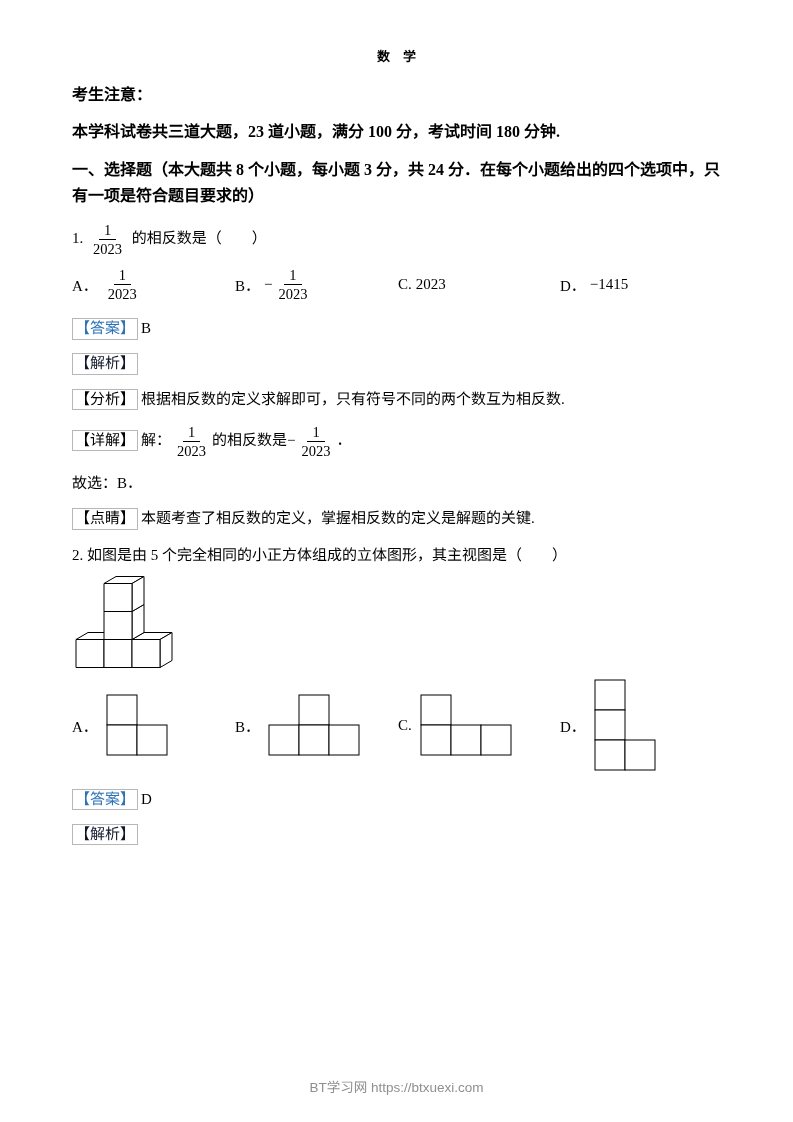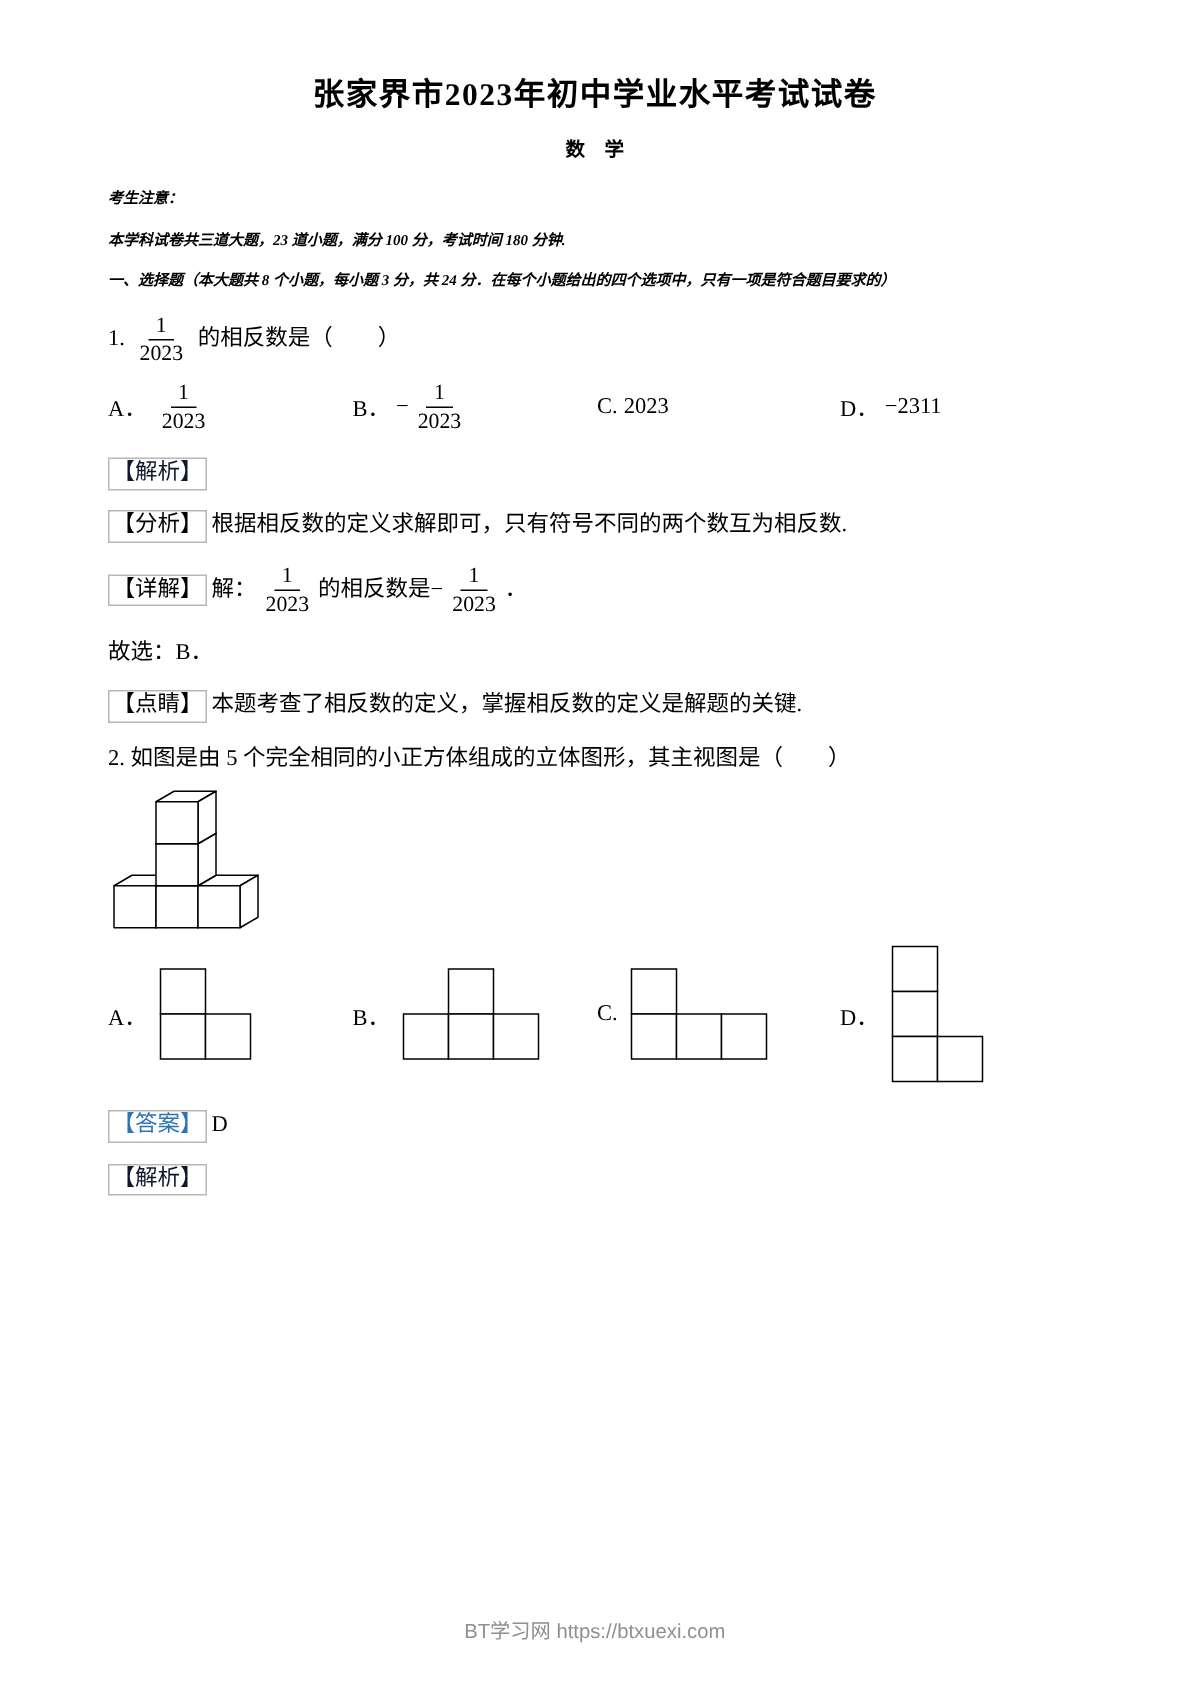--- a/index.html
+++ b/index.html
@@ -4,21 +4,21 @@
 <style>
   * { margin:0; padding:0; box-sizing:border-box; }
   html,body { background:#ffffff; }
   body { font-family:"Liberation Serif","DejaVu Serif",serif; color:#000; }
   .page {
     width:793px; height:1122px; margin:0 auto; position:relative;
     background:#fff; padding:46px 72px 0 72px; overflow:hidden;
   }
   .title { text-align:center; font-size:21px; font-weight:700; letter-spacing:1px; margin-bottom:13px; }
   .subject { text-align:center; font-size:13px; font-weight:700; margin-bottom:17px; }
-  p.line { font-size:10px; line-height:1.65; margin-bottom:11px;font-style:italic; }
+  p.line { font-size:16px; line-height:1.65; margin-bottom:11px; }
   .bold { font-weight:700; }
   .section-heading { line-height:2.05; margin-bottom:4px; }
   .stem { font-size:15px; margin-bottom:8px; line-height:1.6; }
   .ana  { font-size:15px; line-height:1.55; margin-bottom:12px; }
   
   .frac { display:inline-flex; flex-direction:column; align-items:center;
           vertical-align:middle; margin:0 4px; line-height:1.25; font-size:14.5px; }
   .frac .fnum { padding:0 5px; border-bottom:1.2px solid #000; }
   .frac .fden { padding:0 2px; }
   
@@ -36,21 +36,20 @@
   .q2-opt { display:flex; align-items:center; gap:8px; }
   svg { display:block; }
   .footer { position:absolute; left:0; bottom:26px; width:100%; text-align:center;
             font-size:13.5px; color:#8f8f8f; font-family:"Liberation Sans","DejaVu Sans",sans-serif; }
 </style>
 </head>
 <body>
 
 <div class="page">
 
-  <h1 class="title">张家界市2023年初中学业水平考试试卷</h1>
   <h2 class="subject">数　学</h2>
 
   <p class="line bold">考生注意：</p>
   <p class="line bold">本学科试卷共三道大题，23 道小题，满分 100 分，考试时间 180 分钟.</p>
   <p class="line bold section-heading">一、选择题（本大题共 8 个小题，每小题 3 分，共 24 分．在每个小题给出的四个选项中，只有一项是符合题目要求的）</p>
 
   <div class="stem">
     <span>1.</span>
     <span class="frac">
       <span class="fnum">1</span>
@@ -74,24 +73,27 @@
         <span class="fnum">1</span>
         <span class="fden">2023</span>
       </span>
     </div>
     <div class="opt">
       <span class="lbl">C.</span>
       <span>2023</span>
     </div>
     <div class="opt">
       <span class="lbl">D．</span>
-      <span>−2311</span>
+      <span>−1415</span>
     </div>
   </div>
 
+  <p class="ana">
+    <span class="tag tag-blue">【答案】</span><span>B</span>
+  </p>
   <p class="ana">
     <span class="tag tag-teal">【解析】</span>
   </p>
   <p class="ana">
     <span class="tag">【分析】</span><span>根据相反数的定义求解即可，只有符号不同的两个数互为相反数.</span>
   </p>
   <p class="ana">
     <span class="tag">【详解】</span><span>解：</span><span class="frac">
         <span class="fnum">1</span>
         <span class="fden">2023</span>

